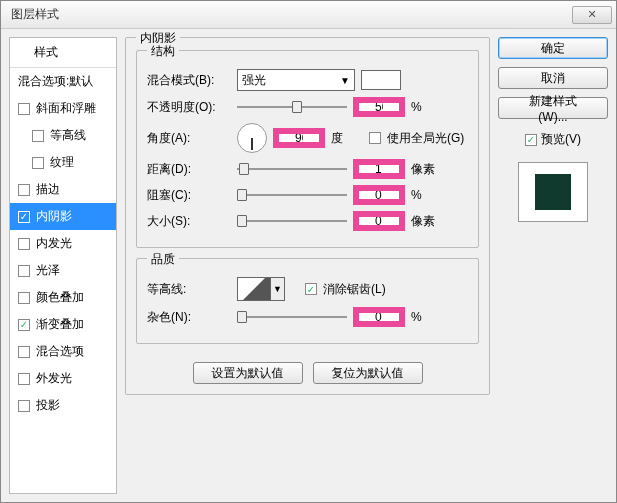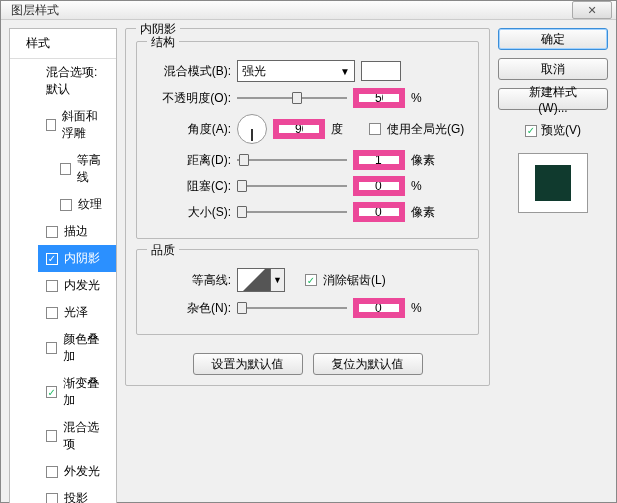--- a/index.html
+++ b/index.html
@@ -3,31 +3,31 @@
 <meta charset="utf-8">
 <style>
 * { box-sizing: border-box; margin: 0; padding: 0; }
 body { font-family: "Microsoft YaHei", "SimSun", sans-serif; font-size: 12px; background: #fff; }
 .dialog { width: 617px; height: 503px; border: 1px solid #888; background: #f0f0f0; display: flex; flex-direction: column; }
 .titlebar { height: 28px; background: linear-gradient(#fdfdfd, #e8e8e8); border-bottom: 1px solid #ccc; display: flex; align-items: center; padding: 0 4px 0 10px; justify-content: flex-end; }
 .titlebar .title { flex: 1; font-size: 12px; color: #333; }
 .titlebar .close-btn { width: 40px; height: 18px; border: 1px solid #aaa; border-radius: 2px; background: linear-gradient(#f8f8f8,#ddd); display: flex; align-items: center; justify-content: center; font-size: 11px; color:#555; cursor:pointer; }
 .body { flex: 1; display: flex; padding: 8px; gap: 8px; }
 .sidebar { width: 108px; border: 1px solid #bbb; background: #fff; display: flex; flex-direction: column; }
-.sidebar .hdr { padding: 6px 16px; border-bottom: 1px solid #ddd; background:#fff; }
-.sidebar .item { padding: 5px 8px; display: flex; align-items: center; gap: 6px; cursor: pointer; margin-left: 28px; }
+.sidebar .hdr { padding: 6px 24px; border-bottom: 1px solid #ddd; background:#fff; }
+.sidebar .item { padding: 5px 8px; display: flex; align-items: center; gap: 6px; cursor: pointer; }
 .sidebar .item.sel { background: #2b90ff; color: #fff; }
 .sidebar .item.indent { padding-left: 22px; }
 .sidebar .item .cb { width: 12px; height: 12px; border: 1px solid #888; background: #fff; display: inline-flex; align-items: center; justify-content: center; font-size: 10px; color:#2b6; }
 .sidebar .item.sel .cb { border-color:#fff; color:#fff; background:transparent; }
 .center { flex: 1; position: relative; }
 .fieldset { border: 1px solid #bbb; border-radius: 2px; padding: 12px 10px 10px 10px; margin-bottom: 10px; position: relative; }
 .legend { position: absolute; top: -8px; left: 10px; background: #f0f0f0; padding: 0 4px; font-size: 12px; }
 .row { display: flex; align-items: center; margin: 6px 0; gap: 6px; }
-.row .lbl { width: 84px; text-align: right; }
+.row .lbl { width: 84px; }
 .slider { flex: 0 0 110px; height: 14px; position: relative; }
 .slider .track { position: absolute; top: 6px; left: 0; right: 0; height: 2px; background: #999; }
 .slider .thumb { position: absolute; top: 1px; width: 10px; height: 12px; background: #eee; border:1px solid #666; border-radius:1px; }
 .numbox { width: 52px; height: 20px; border: 6px solid #ec4899; background:#fff; padding: 2px 16px; font-size:12px; }
 .unit { width: 32px; }
 .combo { width: 118px; height: 22px; border: 1px solid #666; background:#fff; display:flex; align-items:center; padding:0 4px; justify-content:space-between; }
 .combo .arrow { font-size:10px; }
 .swatch { width: 40px; height: 20px; border:1px solid #666; background:#fff; }
 .anglectl { width:30px; height:30px; border:1px solid #999; border-radius:50%; position:relative; background:#fff; }
 .anglectl .needle { position:absolute; left:50%; top:50%; width:2px; height:12px; background:#333; transform-origin: top center; transform: translate(-50%,0) rotate(0deg); }

